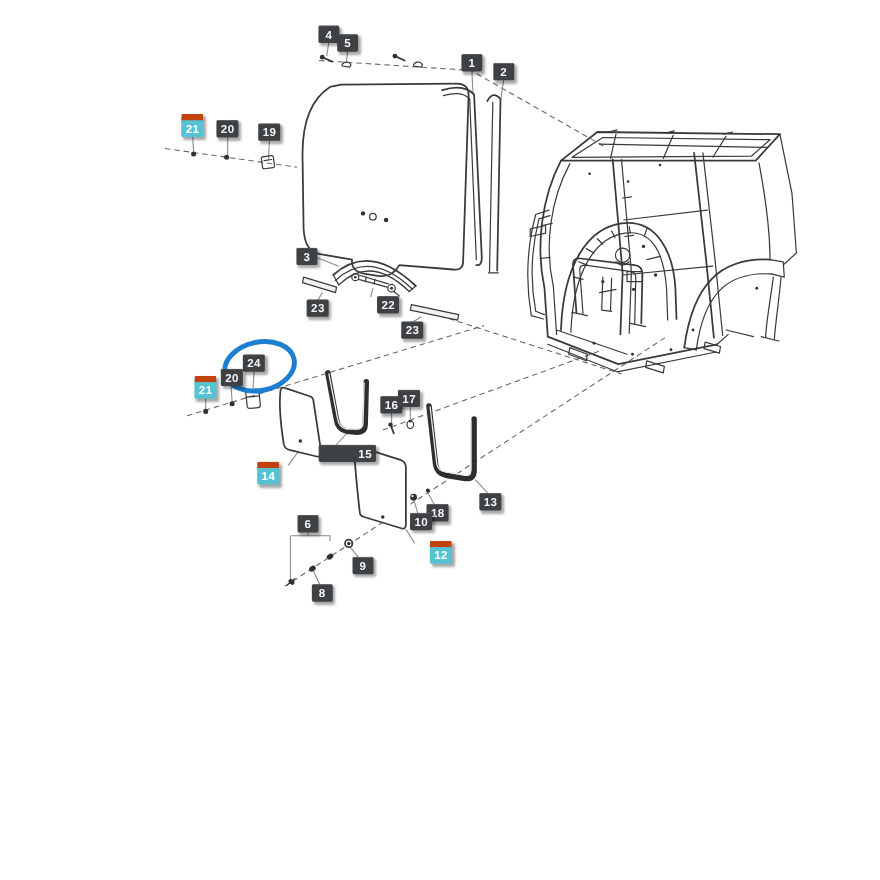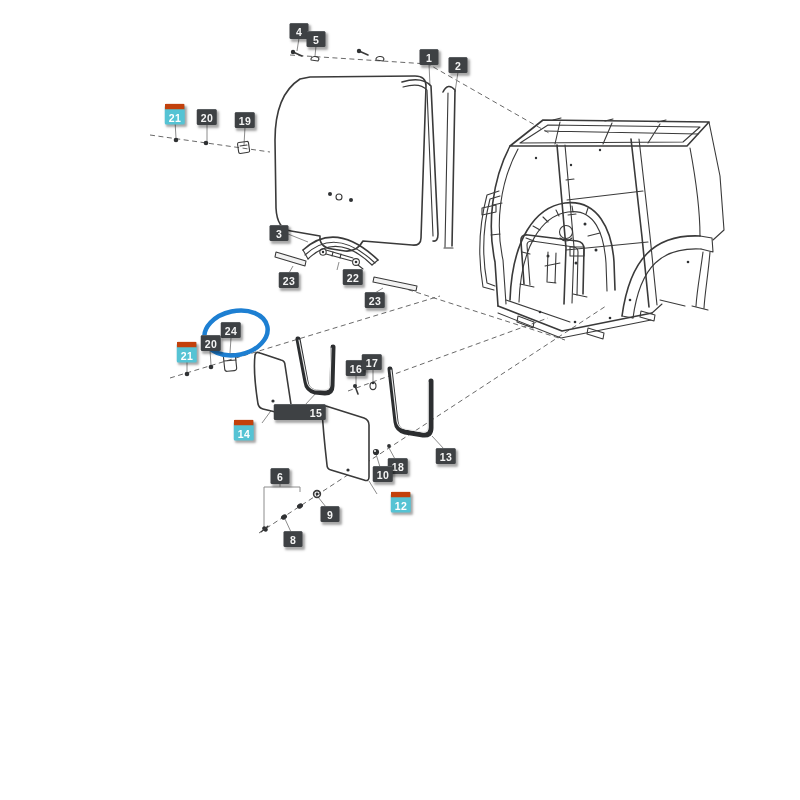--- a/index.html
+++ b/index.html
@@ -252,21 +252,21 @@
       <div class="part-label" style="left: 245px; top: 120px;">19</div>
       <div class="part-label" style="left: 279px; top: 233px;">3</div>
       <div class="part-label" style="left: 289px; top: 280px;">23</div>
       <div class="part-label" style="left: 337px; top: 277px; margin-left: 16px;">22</div>
       <div class="part-label" style="left: 375px; top: 300px;">23</div>
       <div class="part-label" style="left: 231px; top: 330px;">24</div>
       <div class="part-label" style="left: 211px; top: 343px;">20</div>
       <div class="part-label teal" style="left: 187px; top: 352px;">21</div>
       <div class="part-label" style="left: 356px; top: 368px;">16</div>
       <div class="part-label" style="left: 372px; top: 362px;">17</div>
-      <div class="part-label" style="left: 300px; top: 412px; padding-left: 36px;">15</div>
+      <div class="part-label" style="left: 316px; top: 412px; padding-left: 36px;">15</div>
       <div class="part-label teal" style="left: 244px; top: 430px;">14</div>
       <div class="part-label" style="left: 446px; top: 456px;">13</div>
       <div class="part-label" style="left: 398px; top: 466px;">18</div>
       <div class="part-label" style="left: 383px; top: 474px;">10</div>
       <div class="part-label teal" style="left: 401px; top: 502px;">12</div>
       <div class="part-label" style="left: 280px; top: 476px;">6</div>
       <div class="part-label" style="left: 330px; top: 514px;">9</div>
       <div class="part-label" style="left: 293px; top: 539px;">8</div>
     </div>
 

